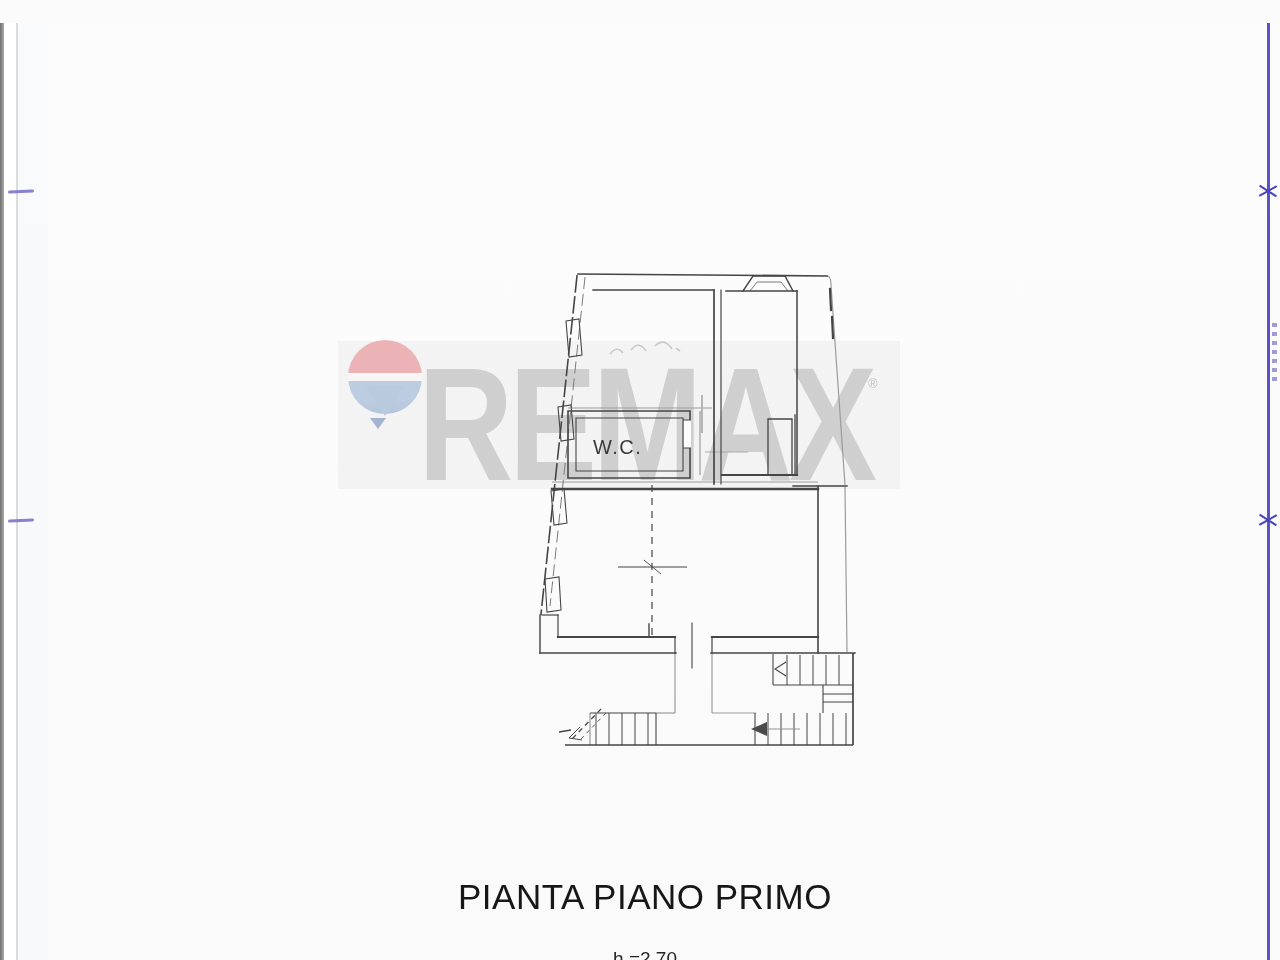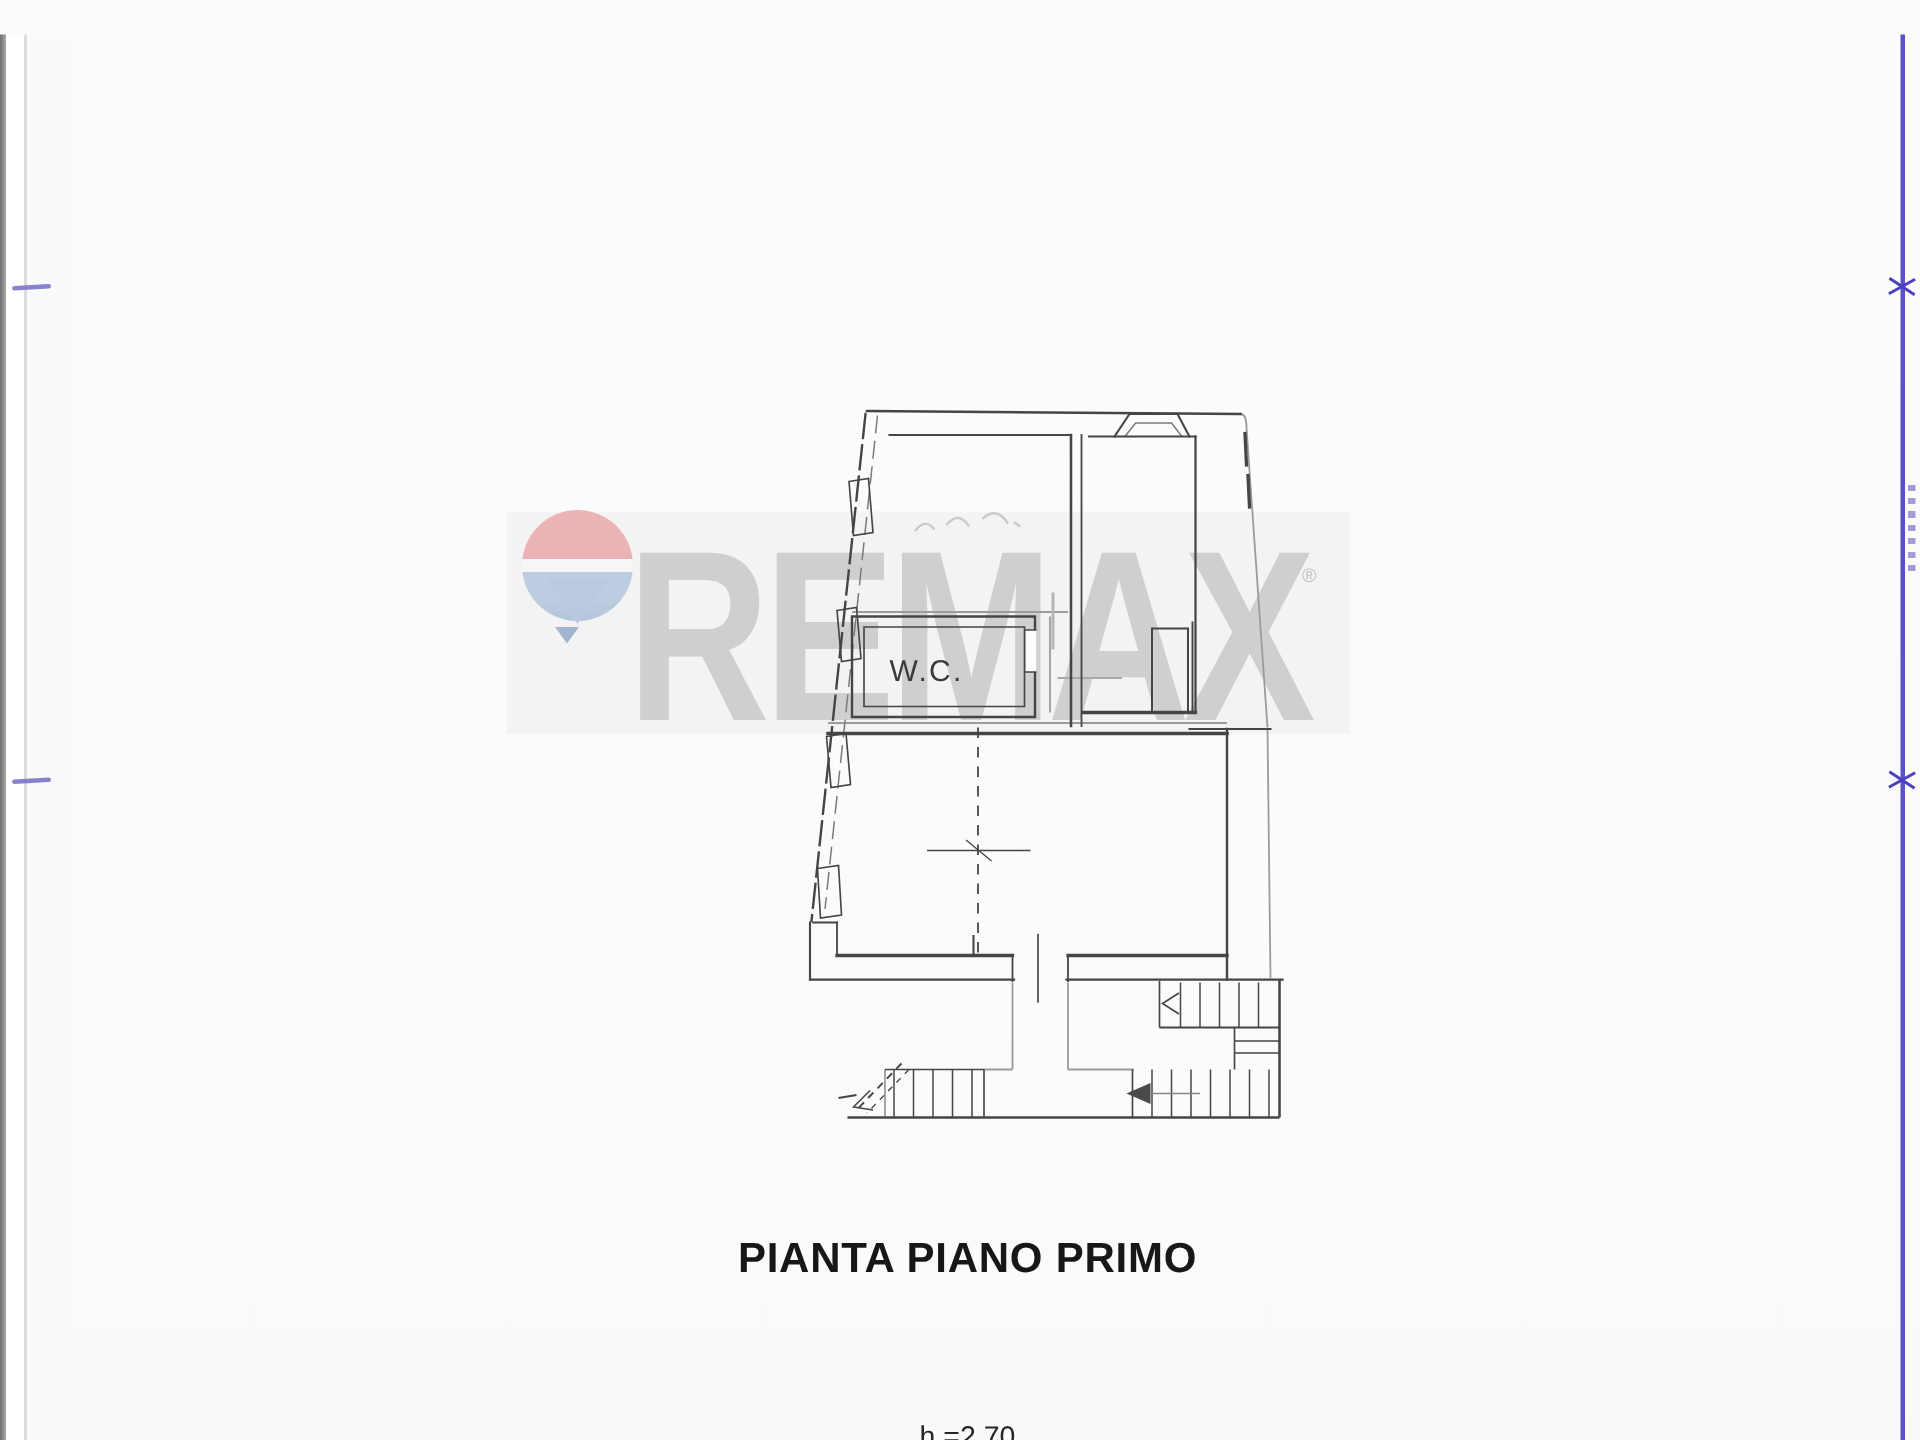--- a/index.html
+++ b/index.html
@@ -52,21 +52,21 @@
   .balloon .basket{position:absolute;left:22px;top:78px;width:0;height:0;
     border-left:8px solid transparent;border-right:8px solid transparent;
     border-top:11px solid var(--balloon-basket);}
 
   
   svg.plan{position:absolute;inset:0;filter:blur(0.35px);}
   svg text.wc{font-family:"Liberation Sans",sans-serif;font-size:20px;letter-spacing:1.5px;fill:#3a3a3a;}
 
   
   .caption{position:absolute;left:10px;right:0;text-align:center;color:#171717;filter:blur(0.25px);}
-  .caption.title{top:800px;font-size:28px;letter-spacing:.5px;font-weight:bold;}
+  .caption.title{top:854px;font-size:35px;letter-spacing:.5px;}
   .caption.subtitle{top:925px;font-size:19px;color:#262626;}
 </style>
 </head>
 <body>
 
 <div class="page">
 
   <div class="left-strip"></div>
   <div class="left-gap"></div>
   <div class="left-line"></div>

